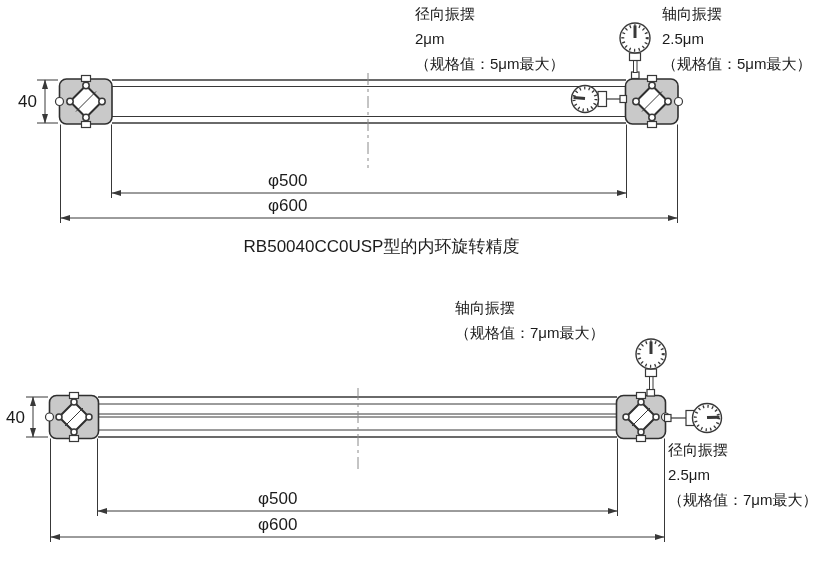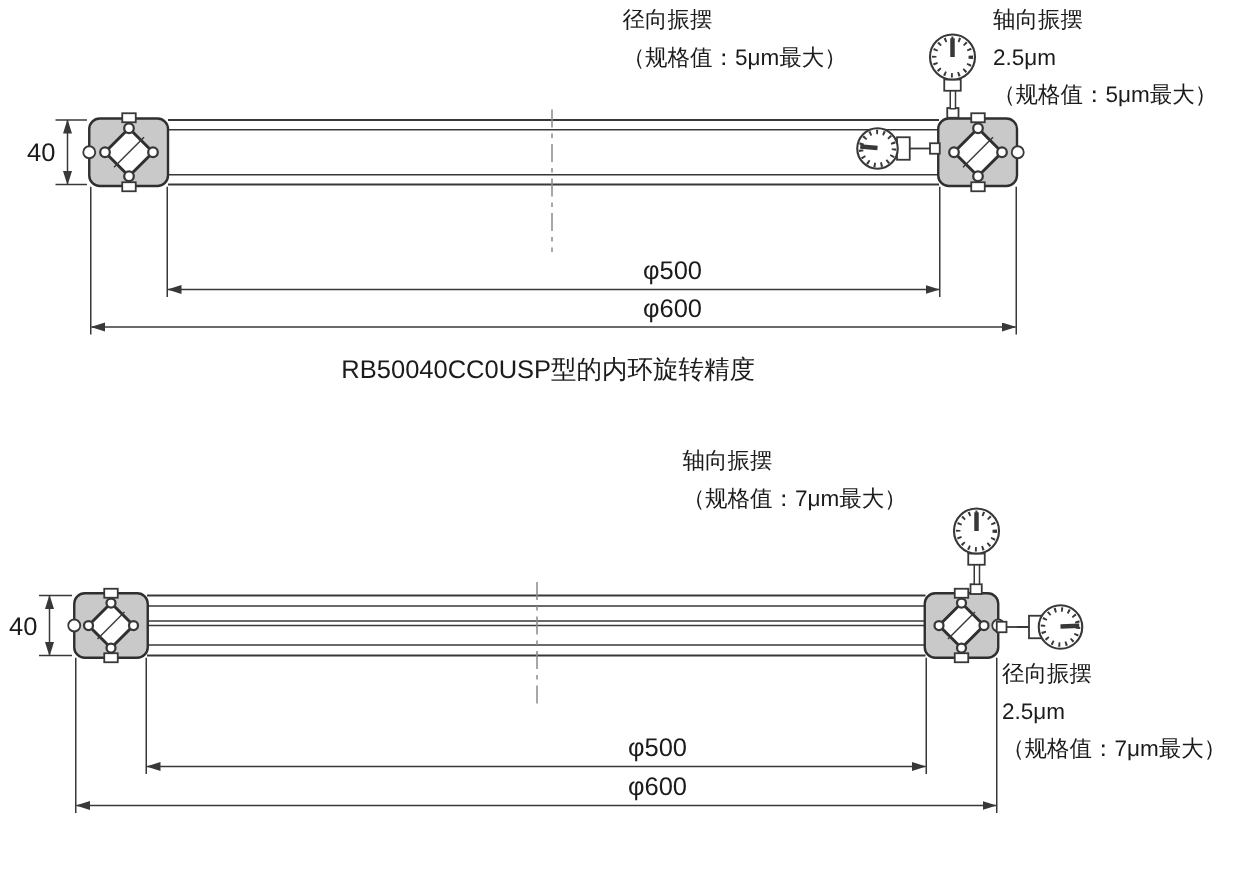--- a/index.html
+++ b/index.html
@@ -3,21 +3,21 @@
 <meta charset="utf-8">
 <style>
   html,body{margin:0;padding:0;background:#fff;}
   #stage{
     position:relative;width:839px;height:583px;background:#ffffff;overflow:hidden;
     font-family:"Liberation Sans","DejaVu Sans",sans-serif;color:#1b1b1b;
   }
   #linework{position:absolute;left:0;top:0;}
   .annot{position:absolute;font-size:15px;line-height:25px;white-space:nowrap;}
   .dimlabel{position:absolute;font-size:17px;line-height:20px;white-space:nowrap;}
-  .centered{text-align:right;}
+  .centered{text-align:left;}
   .caption{position:absolute;font-size:17px;line-height:19px;white-space:nowrap;text-align:center;}
 </style>
 </head>
 <body>
 
 <div id="stage">
 
   <svg id="linework" width="839" height="583" viewBox="0 0 839 583" stroke="#383838" fill="none" stroke-width="1">
     <defs>
       <marker id="arr" orient="auto-start-reverse" markerWidth="11" markerHeight="8" refX="9" refY="3" markerUnits="userSpaceOnUse">
@@ -164,33 +164,34 @@
         <rect x="686" y="410.5" width="8.5" height="15" fill="#fff" stroke-width="1.2"></rect>
         <circle cx="707" cy="418" r="14.5" fill="#fff" stroke-width="1.4"></circle>
         <circle cx="707" cy="418" r="11.7" stroke-width="3" stroke-dasharray="1.3 3.3"></circle>
         <line x1="707" y1="417.6" x2="719.5" y2="417.2" stroke-width="3"></line>
       </g>
     </g>
   </svg>
 
   <div class="annot" style="left:415px;top:1px">
     <div>径向振摆</div>
+    <div>2μm</div>
     <div>（规格值：5μm最大）</div>
   </div>
 
   <div class="annot" style="left:662px;top:1px">
     <div>轴向振摆</div>
     <div>2.5μm</div>
     <div>（规格值：5μm最大）</div>
   </div>
 
   <div class="dimlabel" style="left:18px;top:92px">40</div>
   <div class="dimlabel centered" style="left:268px;width:200px;top:171px">φ500</div>
   <div class="dimlabel centered" style="left:268px;width:200px;top:196px">φ600</div>
-  <div class="caption" style="left:180px;width:371px;top:237px">RB50040CC0USP型的内环旋转精度</div>
+  <div class="caption" style="left:196px;width:371px;top:237px">RB50040CC0USP型的内环旋转精度</div>
 
   <div class="annot" style="left:455px;top:295px">
     <div>轴向振摆</div>
     <div>（规格值：7μm最大）</div>
   </div>
 
   <div class="annot" style="left:668px;top:437px">
     <div>径向振摆</div>
     <div>2.5μm</div>
     <div>（规格值：7μm最大）</div>

